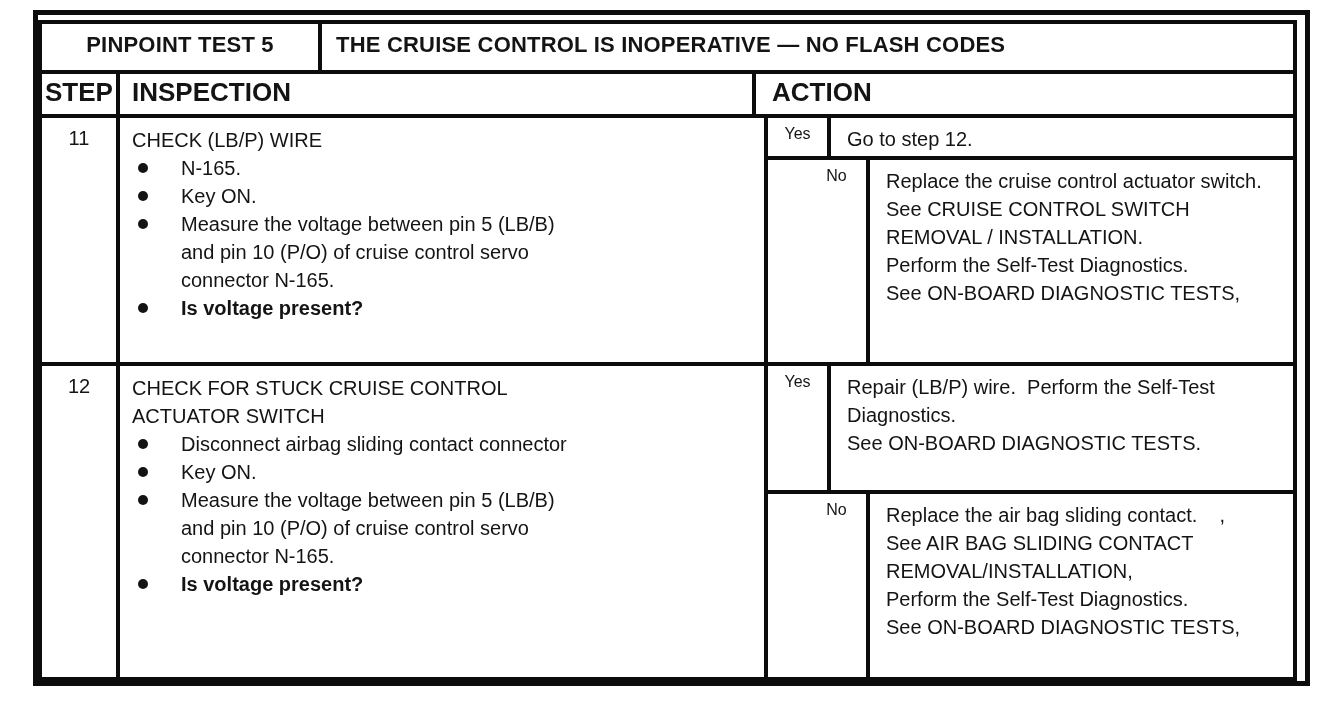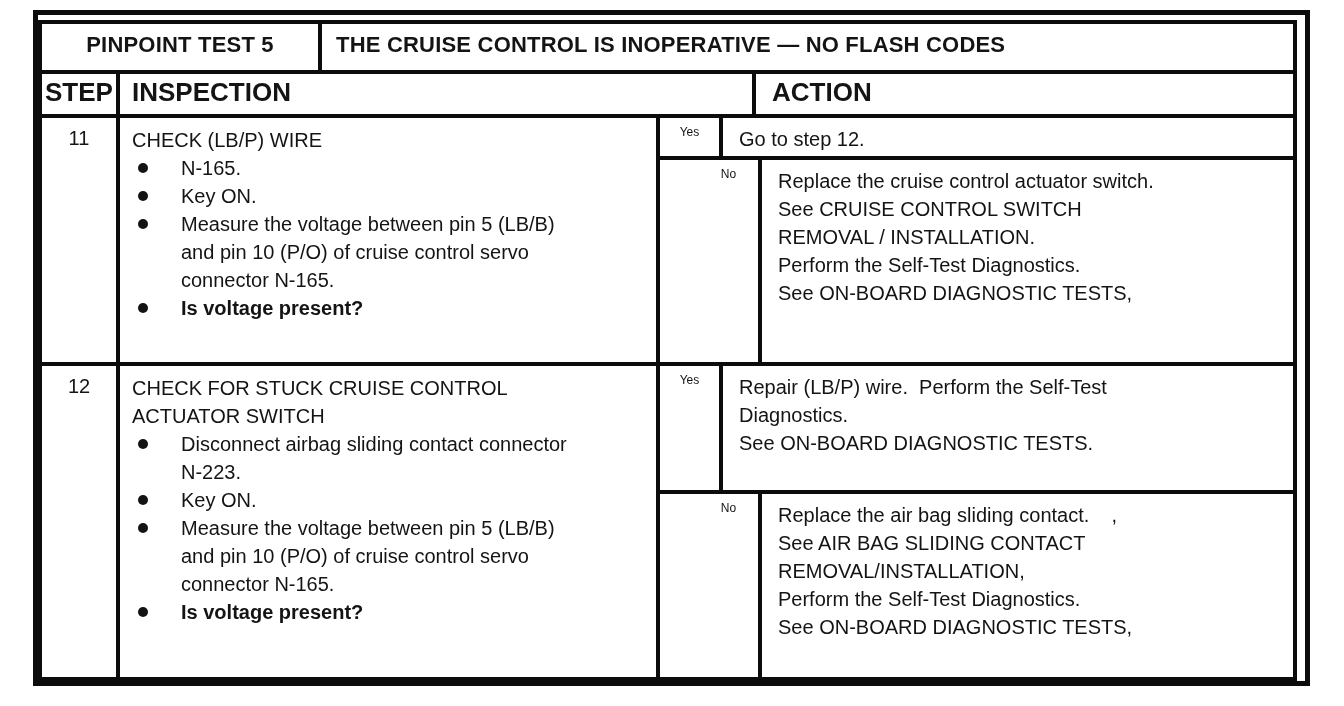--- a/index.html
+++ b/index.html
@@ -37,42 +37,42 @@
 
   
   .step-row { align-items:stretch; }
   #r11 { height:244px; }
   #r12 { flex:1; }
   .step-num {
     width:78px; border-right:4px solid #0c0c0c; text-align:center;
     padding-top:9px; font-size:20px;
   }
   .insp {
-    width:540px; border-right:4px solid #0c0c0c;
+    width:648px; border-right:4px solid #0c0c0c;
     padding:8px 8px 8px 12px; font-size:20px; line-height:28px;
   }
   .insp-title div { white-space:nowrap; }
   .bullet { display:flex; }
   .dot {
     flex:none; width:10px; height:10px; border-radius:50%;
     background:#131313; margin:9px 0 0 6px;
   }
   .btxt { margin-left:33px; }
   .btxt div { white-space:nowrap; }
   .bullet.bold .btxt { font-weight:700; }
 
   .outcomes { flex:1; display:flex; flex-direction:column; }
   .outcome { display:flex; }
   .outcome.yes-row { border-bottom:4px solid #0c0c0c; }
   #r11 .yes-row { height:38px; }
   #r12 .yes-row { height:124px; }
   .outcome.no-row { flex:1;padding-left:39px; }
   .yn {
     width:63px; border-right:4px solid #0c0c0c; text-align:center;
-    padding-top:7px; font-size:12px;
+    padding-top:7px; font-size:16px;
   }
   .act { flex:1; padding:7px 10px 0 16px; font-size:20px; line-height:28px; }
   .act div { white-space:pre; }
 </style>
 </head>
 <body>
 
 <div class="page">
   <div class="outer">
     <div class="inner">
@@ -145,21 +145,20 @@
         <div class="cell step-num">12</div>
         <div class="cell insp">
           <div class="insp-title">
             <div>CHECK FOR STUCK CRUISE CONTROL</div>
             <div>ACTUATOR SWITCH</div>
           </div>
           <div class="bullet">
             <span class="dot"></span>
             <div class="btxt">
               <div>Disconnect airbag sliding contact connector</div>
-              <div>N-223.</div>
             </div>
           </div>
           <div class="bullet">
             <span class="dot"></span>
             <div class="btxt">
               <div>Key ON.</div>
             </div>
           </div>
           <div class="bullet">
             <span class="dot"></span>

